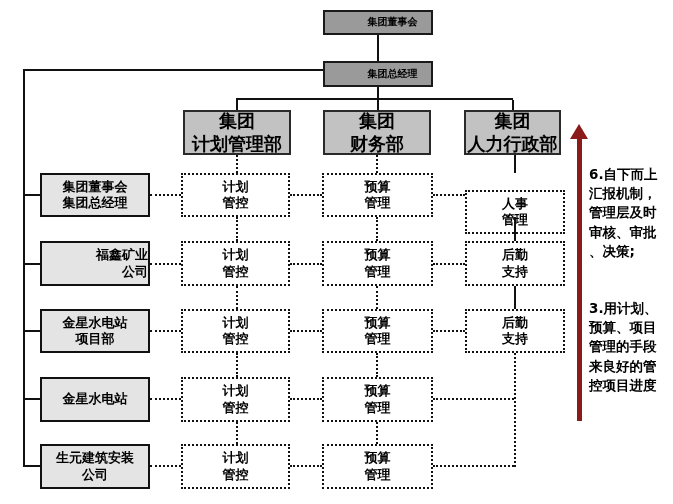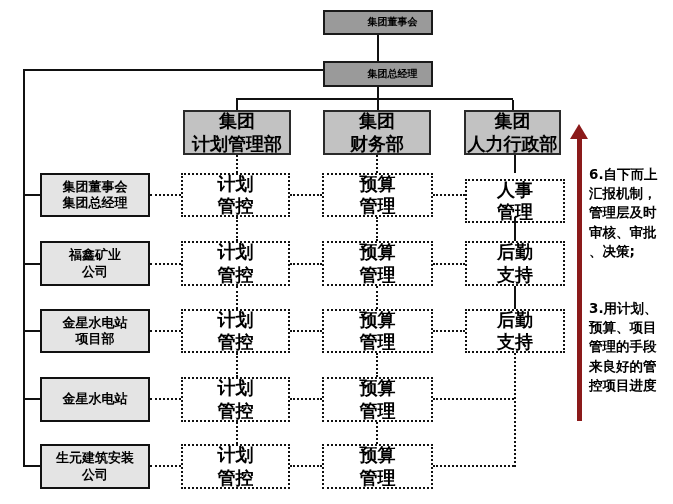--- a/index.html
+++ b/index.html
@@ -9,21 +9,21 @@
     overflow:hidden;
   }
   .box{
     position:absolute;box-sizing:border-box;
     display:flex;flex-direction:column;align-items:center;justify-content:center;
     text-align:center;font-weight:bold;line-height:1.25;
   }
   .top-box{background:#9a9a9a;border:2px solid #1a1a1a;font-size:10px;padding-left:29px;}
   .dept-box{background:#c2c2c2;border:2px solid #2a2a2a;font-size:18px;}
   .company-box{background:#e4e4e4;border:2px solid #111;font-size:13px;}
-  .cell-box{background:#ffffff;border:2px dotted #111;font-size:18px;}
+  .cell-box{background:#ffffff;border:2px dotted #111;font-size:13px;}
   .hline{position:absolute;height:0;border-top:2px solid #111;}
   .vline{position:absolute;width:0;border-left:2px solid #111;}
   .hdot{position:absolute;height:0;border-top:2px dotted #111;}
   .vdot{position:absolute;width:0;border-left:2px dotted #111;}
   .arrow-line{position:absolute;width:5px;background:#8b1a1a;}
   .arrow-head{
     position:absolute;width:0;height:0;
     border-left:9px solid transparent;border-right:9px solid transparent;
     border-bottom:15px solid #8b1a1a;
   }
@@ -56,21 +56,21 @@
   </div>
   <div class="box dept-box" style="left:464px;top:110px;width:97px;height:45px;">
     <span>集团</span>
     <span>人力行政部</span>
   </div>
 
   <div class="box company-box" style="left:40px;top:173px;width:110px;height:44px;">
     <span>集团董事会</span>
     <span>集团总经理</span>
   </div>
-  <div class="box company-box" style="left:40px;top:241px;width:110px;height:45px;">
+  <div class="box company-box" style="left:40px;top:241px;width:110px;height:45px;align-items:flex-end;">
     <span>福鑫矿业</span>
     <span>公司</span>
   </div>
   <div class="box company-box" style="left:40px;top:309px;width:110px;height:44px;">
     <span>金星水电站</span>
     <span>项目部</span>
   </div>
   <div class="box company-box" style="left:40px;top:377px;width:110px;height:45px;">
     <span>金星水电站</span>
     <span></span>
@@ -81,21 +81,21 @@
   </div>
 
   <div class="box cell-box" style="left:181px;top:173px;width:109px;height:44px;">
     <span>计划</span>
     <span>管控</span>
   </div>
   <div class="box cell-box" style="left:322px;top:173px;width:111px;height:44px;">
     <span>预算</span>
     <span>管理</span>
   </div>
-  <div class="box cell-box" style="left:465px;top:179px;width:100px;height:44px;">
+  <div class="box cell-box" style="left:465px;top:190px;width:100px;height:44px;">
     <span>人事</span>
     <span>管理</span>
   </div>
 
   <div class="box cell-box" style="left:181px;top:241px;width:109px;height:45px;">
     <span>计划</span>
     <span>管控</span>
   </div>
   <div class="box cell-box" style="left:322px;top:241px;width:111px;height:45px;">
     <span>预算</span>

